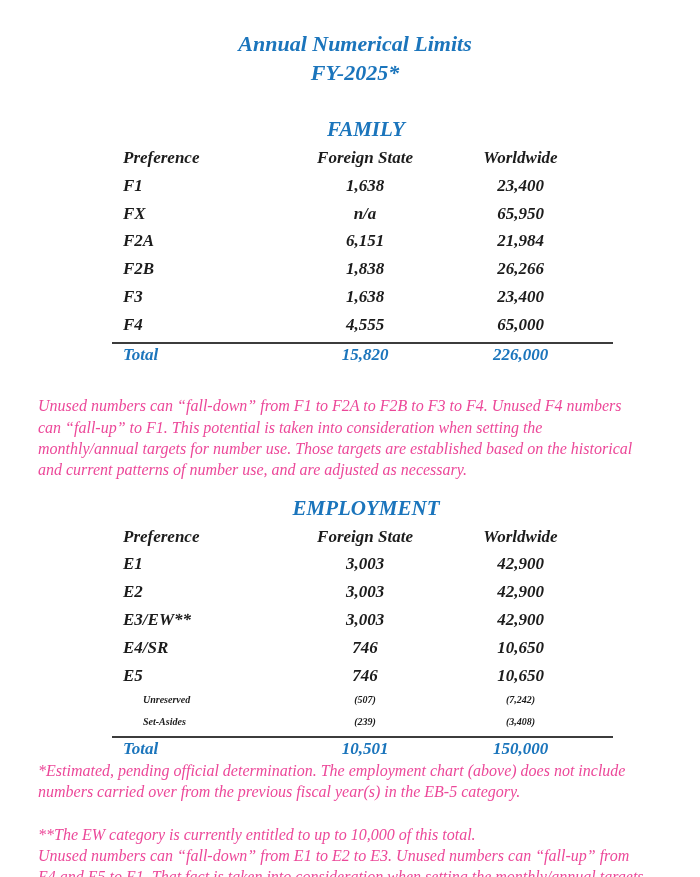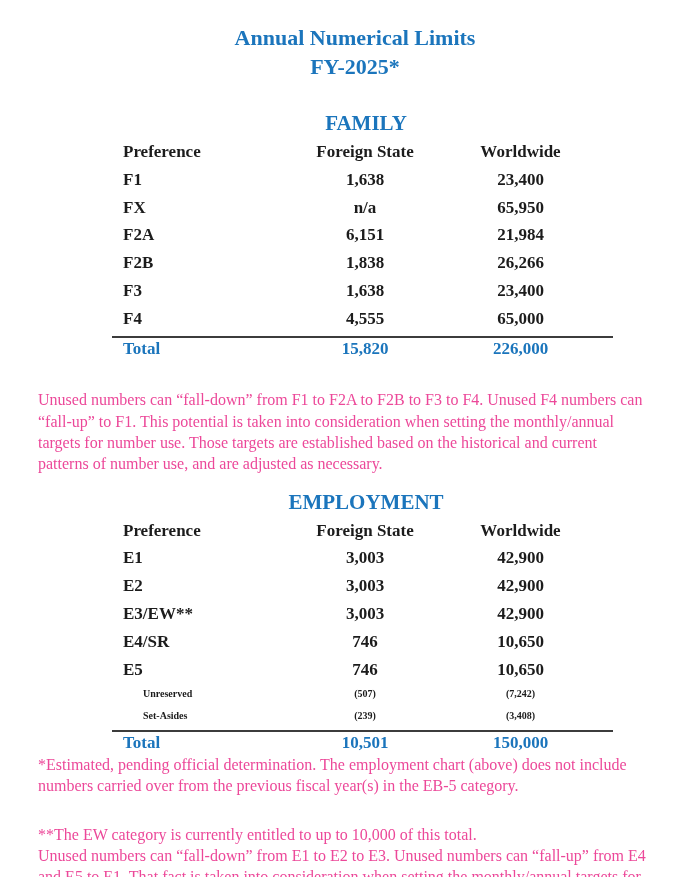--- a/index.html
+++ b/index.html
@@ -11,21 +11,22 @@
     width: 700px;
     height: 877px;
     overflow: hidden;
     font-family: "Liberation Serif", serif;
     color: #1c1c1c;
   }
   .page {
     box-sizing: border-box;
     width: 684px;
     height: 877px;
-    padding: 24px 38px 0 38px;
+    padding: 30px 38px 0 38px;
+    font-style: italic;
   }
   
   .title-block {
     text-align: center;
     position: relative;
     left: 13px;
     color: #1b75bc;
     font-weight: bold;
     font-size: 22px;
     line-height: 28.5px;
@@ -67,21 +68,21 @@
   }
   
   .para {
     margin: 0;
     font-size: 16px;
     line-height: 21.3px;
     color: #ec4899;
   }
   .p-family-note { margin-top: 30px; }
   .fn-estimated { }
-  .fn-ew { margin-top: 27px; }
+  .fn-ew { margin-top: 21px; }
   .p-employment-note { }
 </style>
 </head>
 <body>
 
 <div class="page">
 
   <div class="title-block">
     <div>Annual Numerical Limits</div>
     <div>FY-2025*</div>

